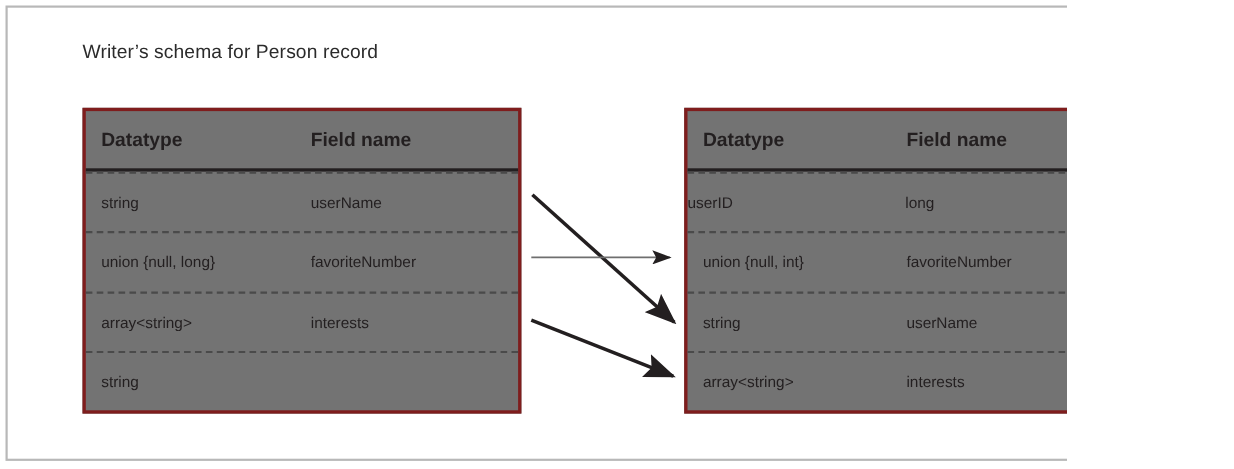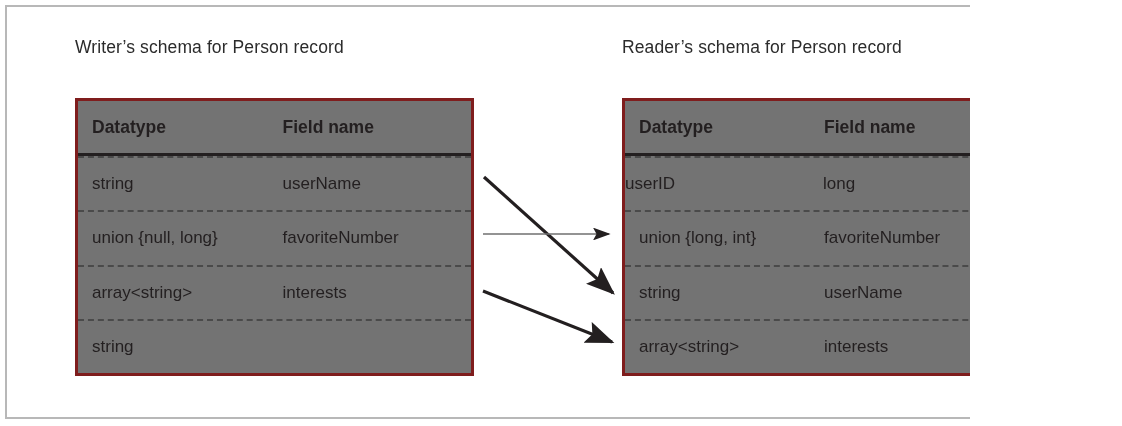--- a/index.html
+++ b/index.html
@@ -66,21 +66,21 @@
     flex: 1 1 0;
     display: flex;
     align-items: center;
     box-sizing: border-box;
     border-top: 2px dashed #4a4a4a;
   }
   .table-row:first-of-type {
     border-top: none;
   }
   .cell {
-    font-size: 17px;
+    font-size: 14px;
     color: #231f20;
     white-space: nowrap;
     overflow: hidden;
   }
   .cell-datatype { padding-left: 14px; }
   .table-header .cell {
     font-weight: bold;
     font-size: 17.5px;
   }
   #writer-table .cell-datatype { width: 192px; }
@@ -98,21 +98,20 @@
   }
 </style>
 </head>
 <body>
 
 <div id="figure">
 
   <div id="outer-frame"></div>
 
   <div class="caption" id="caption-writer">Writer’s schema for Person record</div>
-  <div class="caption" id="caption-reader">Reader’s schema for Person record</div>
 
   <div class="schema-table" id="writer-table">
     <div class="table-header">
       <div class="cell cell-datatype">Datatype</div>
       <div class="cell cell-field">Field name</div>
     </div>
     <div class="table-row">
       <div class="cell cell-datatype">string</div>
       <div class="cell cell-field">userName</div>
     </div>
@@ -132,21 +131,21 @@
   <div class="schema-table" id="reader-table">
     <div class="table-header">
       <div class="cell cell-datatype">Datatype</div>
       <div class="cell cell-field">Field name</div>
     </div>
     <div class="table-row">
       <div class="cell cell-field">userID</div>
       <div class="cell cell-datatype">long</div>
     </div>
     <div class="table-row">
-      <div class="cell cell-datatype">union {long, int}</div>
+      <div class="cell cell-datatype">union {null, int}</div>
       <div class="cell cell-field">favoriteNumber</div>
     </div>
     <div class="table-row">
       <div class="cell cell-datatype">string</div>
       <div class="cell cell-field">userName</div>
     </div>
     <div class="table-row">
       <div class="cell cell-datatype">array&lt;string&gt;</div>
       <div class="cell cell-field">interests</div>
     </div>

